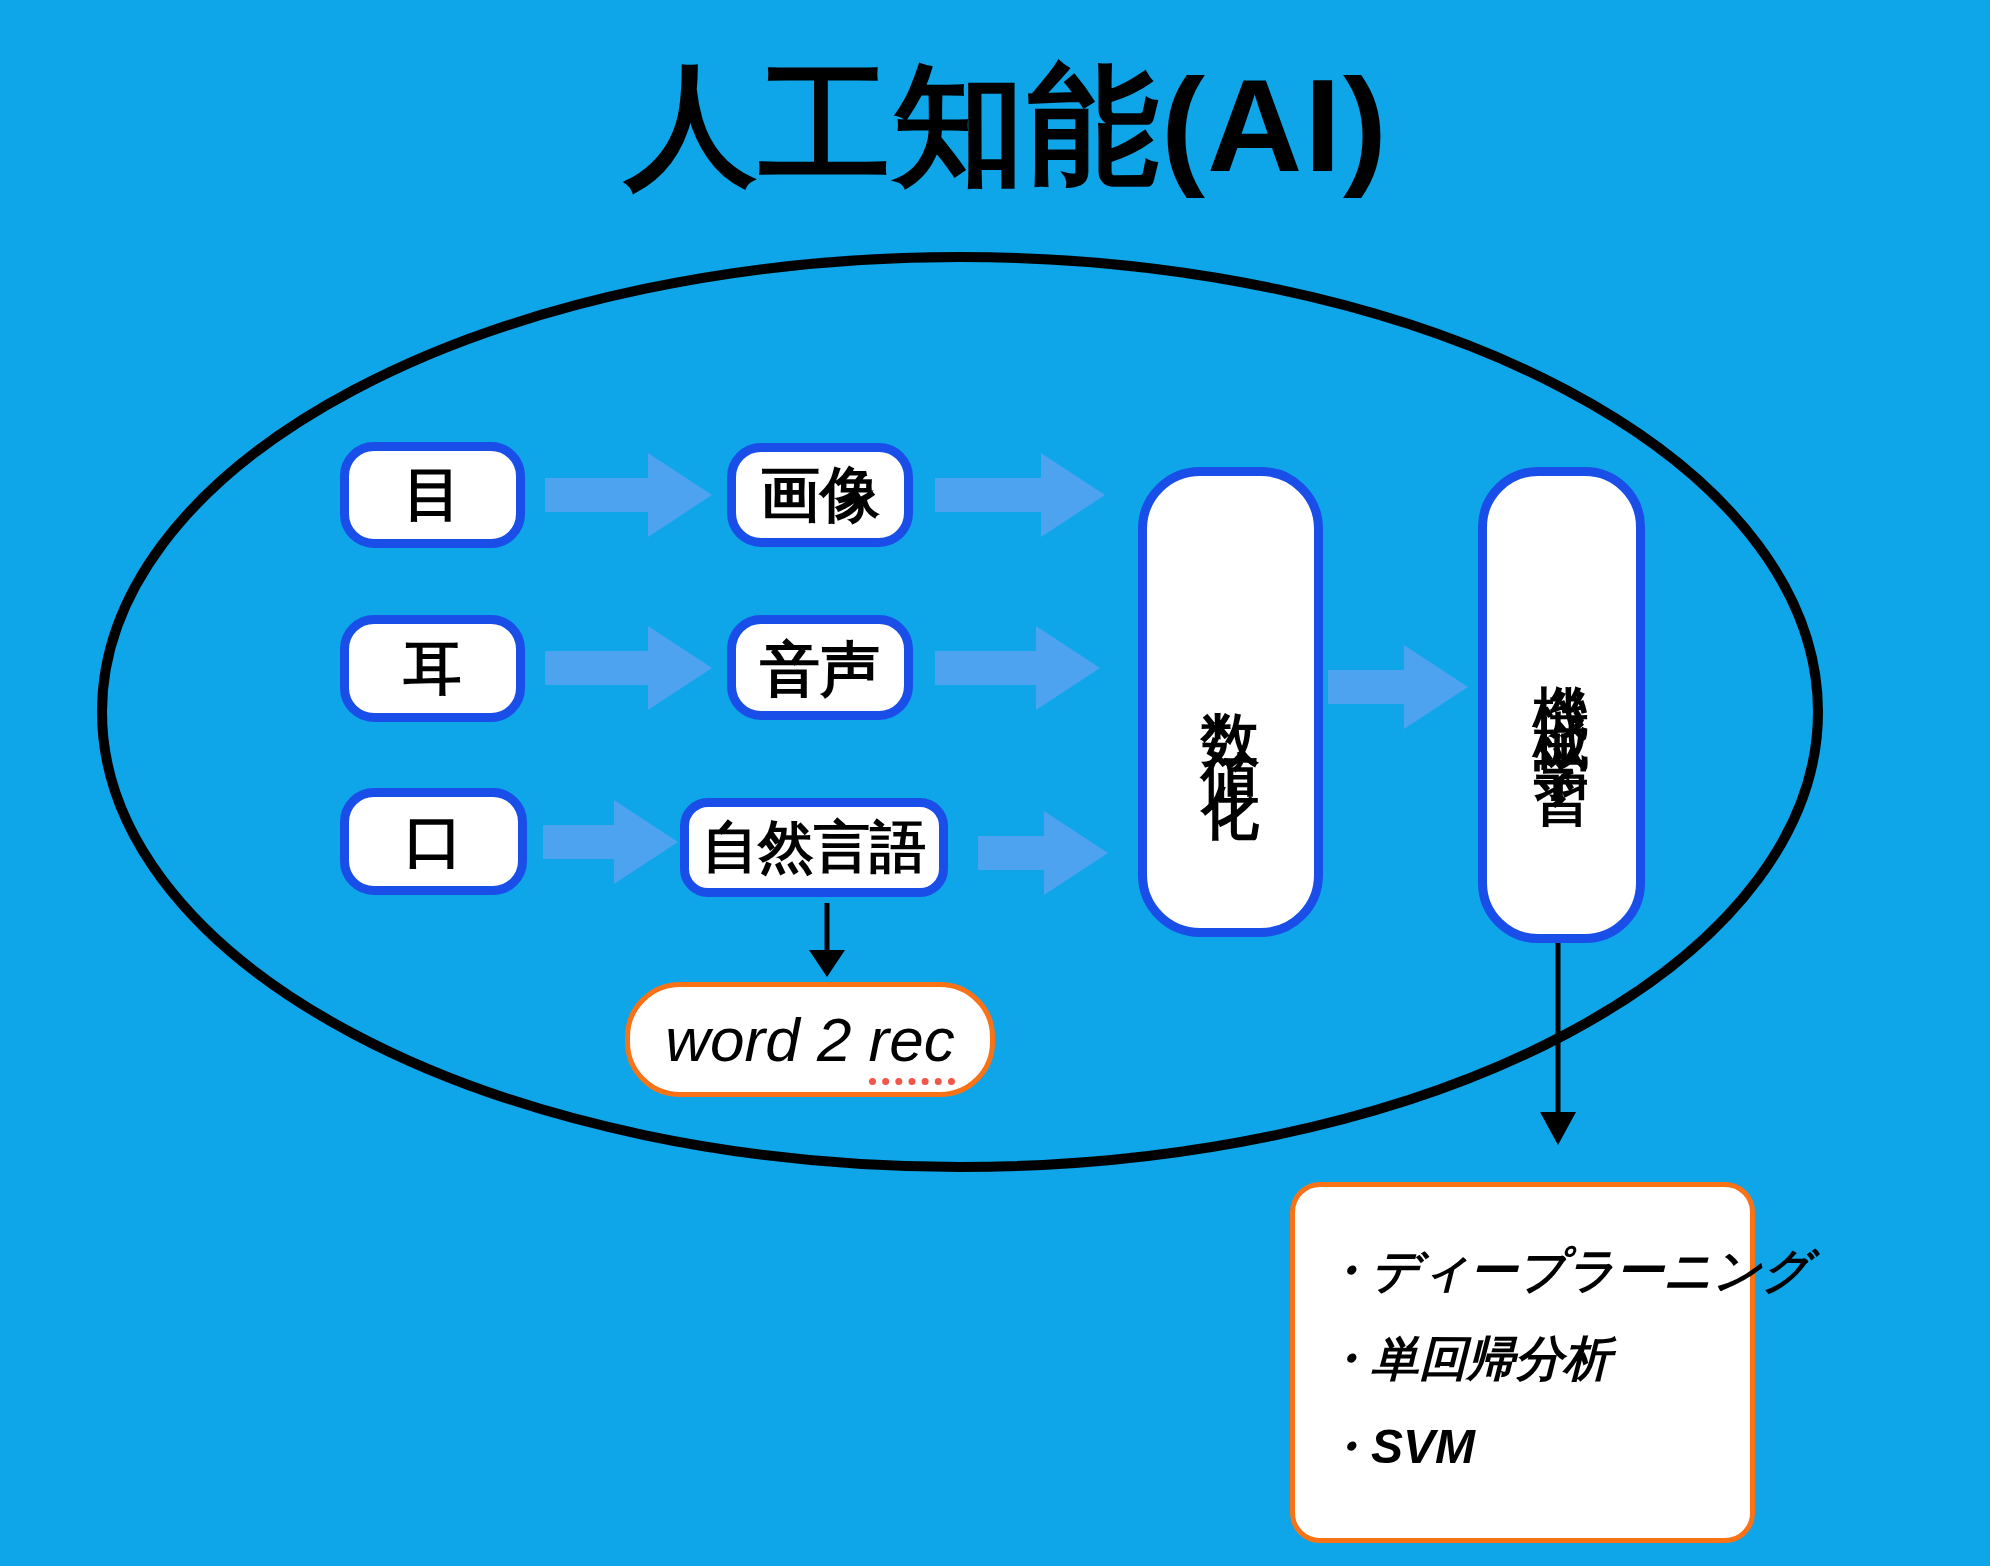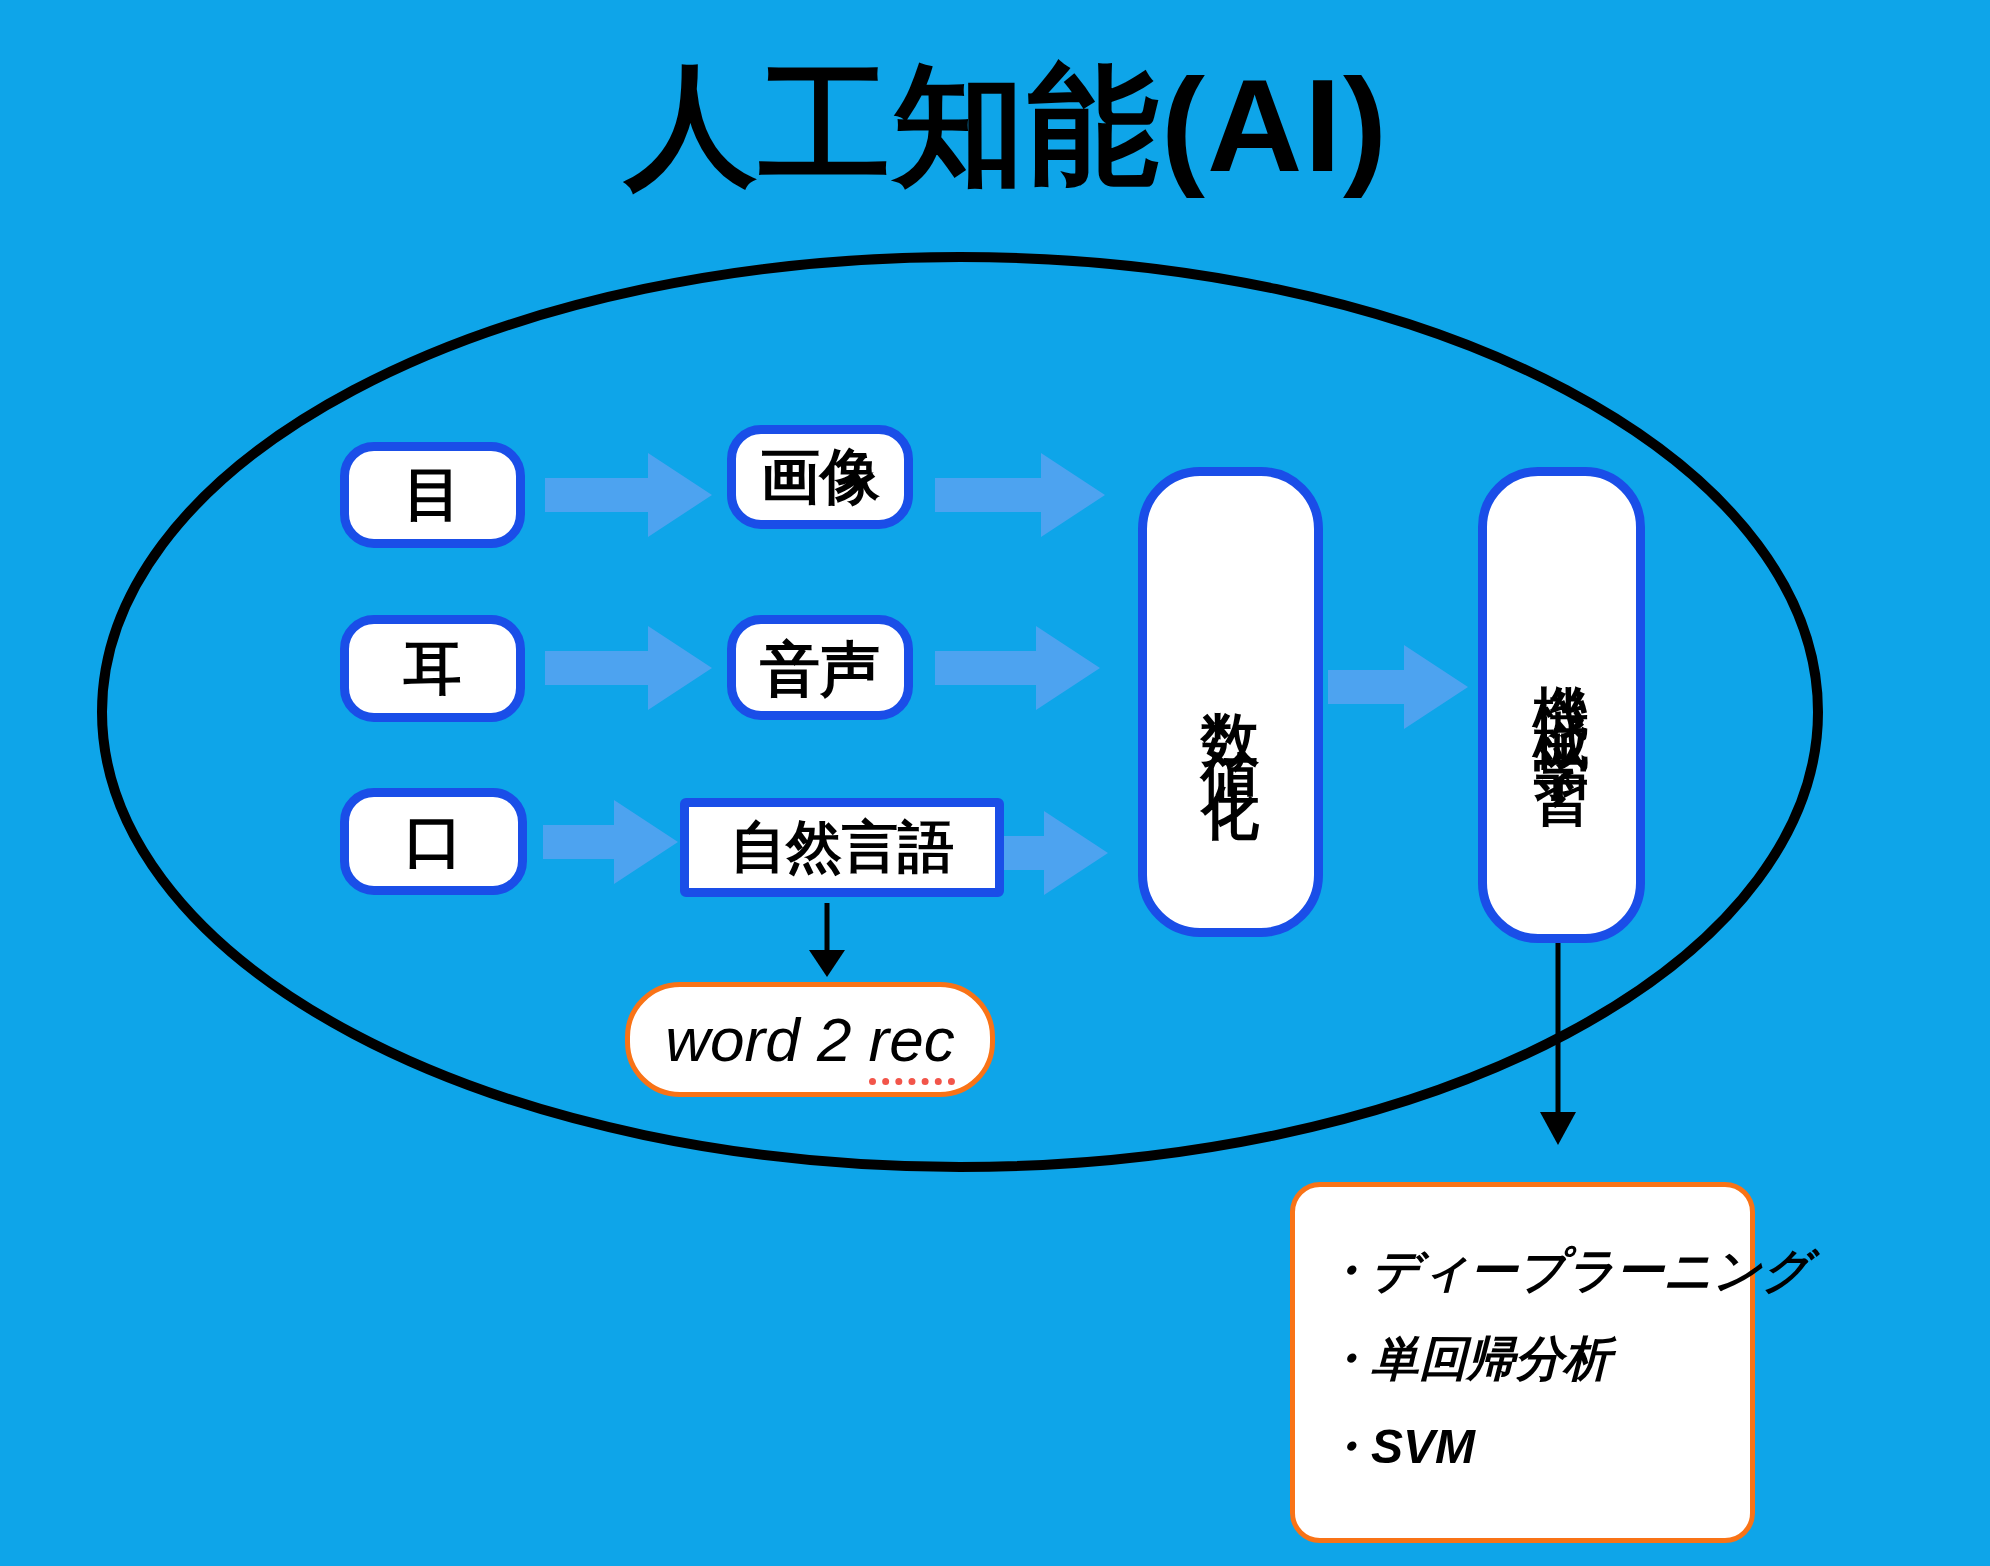--- a/index.html
+++ b/index.html
@@ -23,23 +23,23 @@
     position:absolute;box-sizing:border-box;
     border:9px solid #1a4ee8;border-radius:34px;
     background:#ffffff;
     display:flex;align-items:center;justify-content:center;
     font-weight:700;color:#000;
     z-index:2;
   }
   .node-eye   {left:340px;top:442px;width:185px;height:106px;font-size:58px;}
   .node-ear   {left:340px;top:615px;width:185px;height:107px;font-size:58px;}
   .node-mouth {left:340px;top:788px;width:187px;height:107px;font-size:58px;}
-  .node-image {left:727px;top:425px;width:186px;height:104px;font-size:60px;}
+  .node-image {left:727px;top:443px;width:186px;height:104px;font-size:60px;}
   .node-voice {left:727px;top:615px;width:186px;height:105px;font-size:60px;align-items:flex-end;}
-  .node-nl    {left:680px;top:798px;width:324px;height:99px;font-size:56px;border-radius:6px;text-align:center;}
+  .node-nl    {left:680px;top:798px;width:268px;height:99px;font-size:56px;border-radius:28px;text-align:center;}
   .node-num   {left:1138px;top:467px;width:185px;height:470px;border-radius:62px;font-size:58px;}
   .node-ml    {left:1478px;top:467px;width:167px;height:476px;border-radius:60px;font-size:56px;}
   .vtext{
     writing-mode:vertical-rl;
     text-orientation:upright;
   }
   .vtext-num{letter-spacing:36px;padding-top:36px;}
   .vtext-ml {letter-spacing:30px;padding-top:30px;padding-bottom:40px;}
   .redbox{
     position:absolute;box-sizing:border-box;

